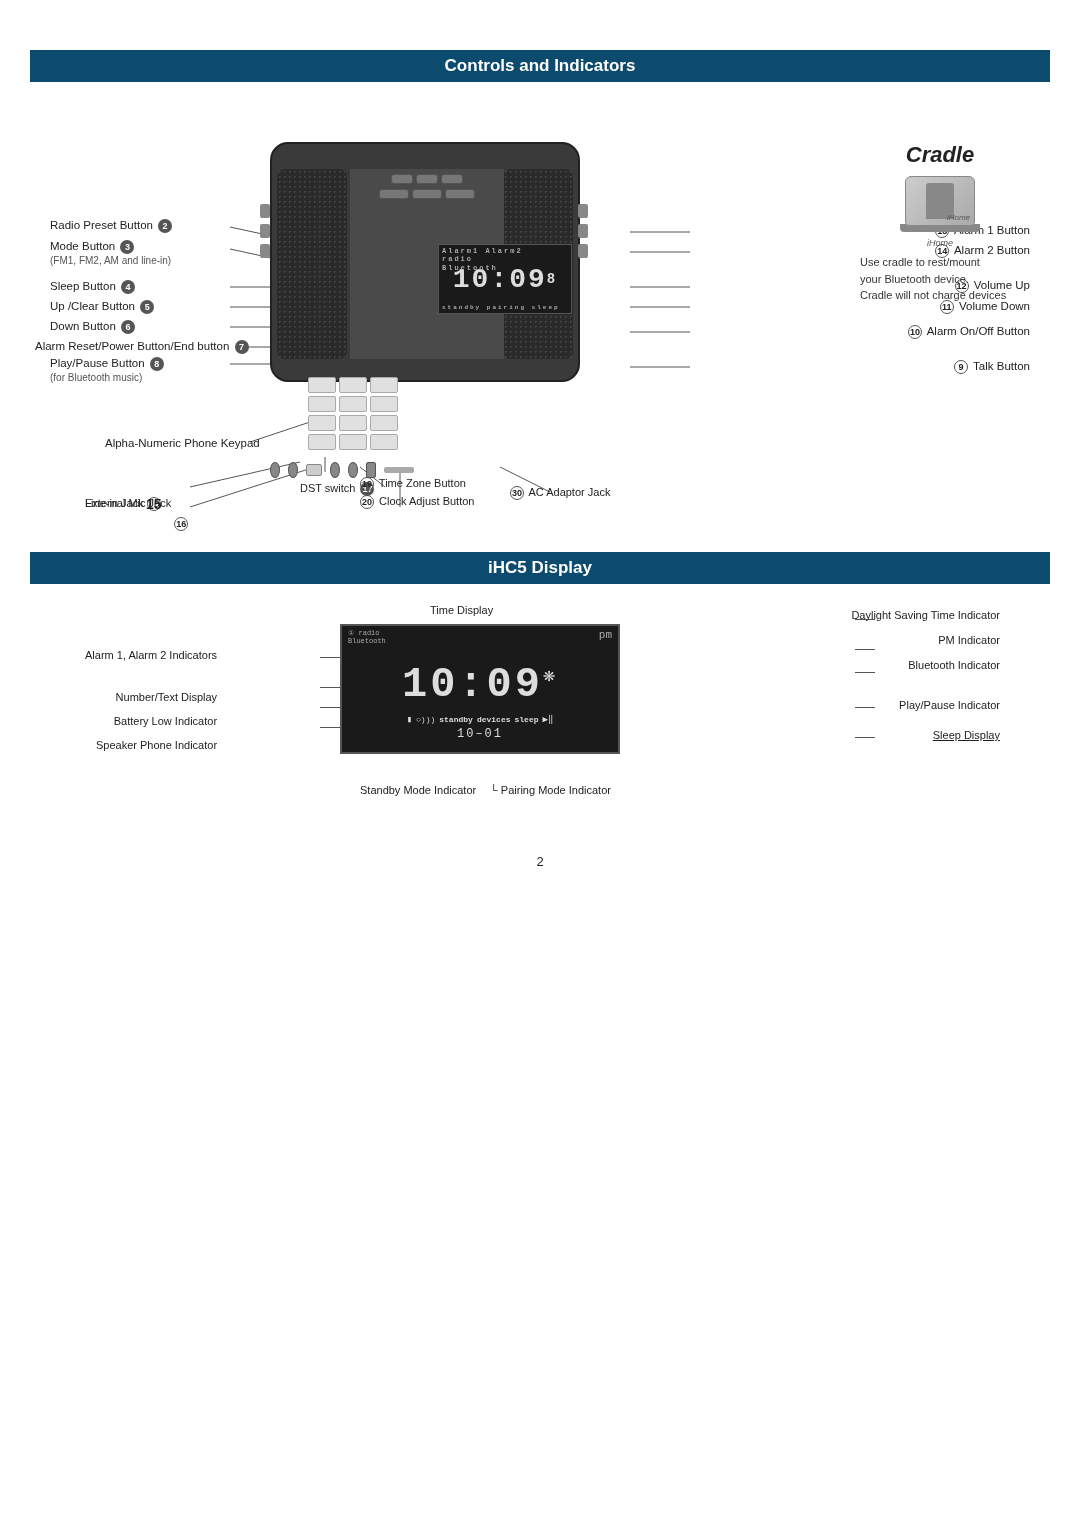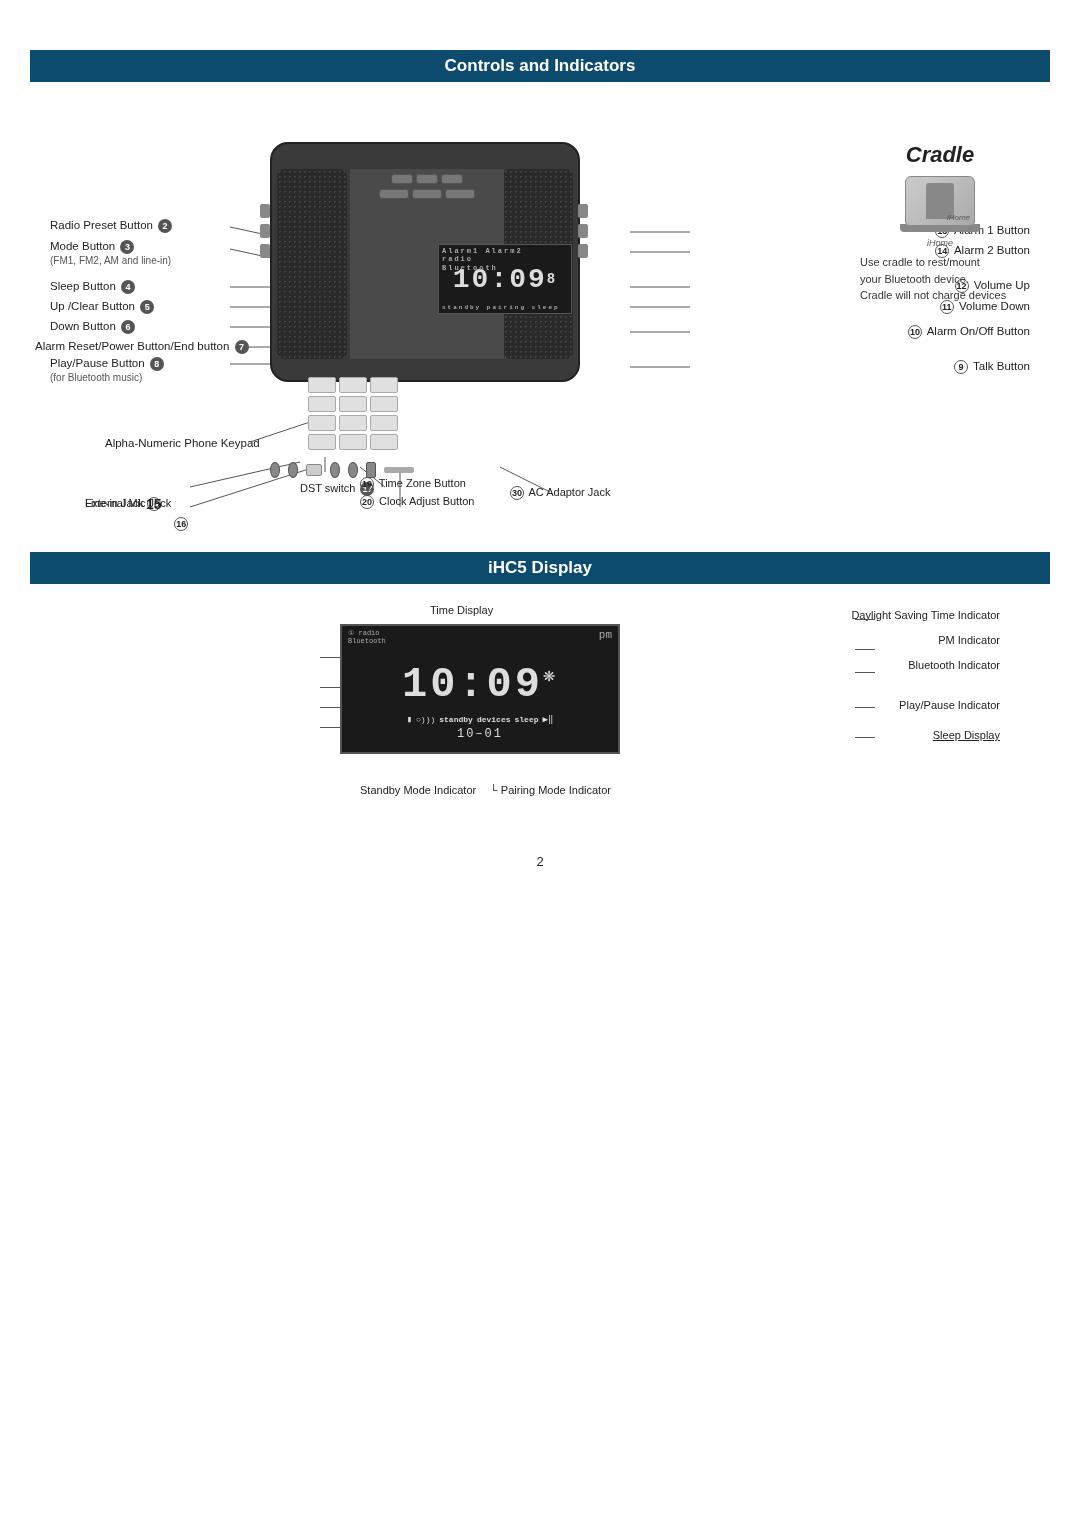--- a/index.html
+++ b/index.html
@@ -622,20 +622,34 @@
           <span style="font-size:8px; font-weight:bold;">devices</span>
           <span style="font-size:8px; font-weight:bold;">sleep</span>
           <span style="font-size:9px;">▶‖</span>
         </div>
 
         <div style="display:flex; justify-content:center; padding: 2px 6px; font-size:12px;">
           <span style="letter-spacing:2px;">10–01</span>
         </div>
       </div>
 
+      <div style="position:absolute; left:55px; top:55px;">
+        <div style="font-size:11px; margin-bottom:30px; text-align:right;">
+          Alarm 1, Alarm 2 Indicators
+        </div>
+        <div style="font-size:11px; margin-bottom:12px; text-align:right;">
+          Number/Text Display
+        </div>
+        <div style="font-size:11px; margin-bottom:12px; text-align:right;">
+          Battery Low Indicator
+        </div>
+        <div style="font-size:11px; margin-bottom:12px; text-align:right;">
+          Speaker Phone Indicator
+        </div>
+      </div>
 
       <div style="position:absolute; left:330px; top:190px; font-size:11px;">
         Standby Mode Indicator
       </div>
       <div style="position:absolute; left:460px; top:190px; font-size:11px;">
         └ Pairing Mode Indicator
       </div>
 
       <div style="position:absolute; left:400px; top:10px; font-size:11px;">
         Time Display

